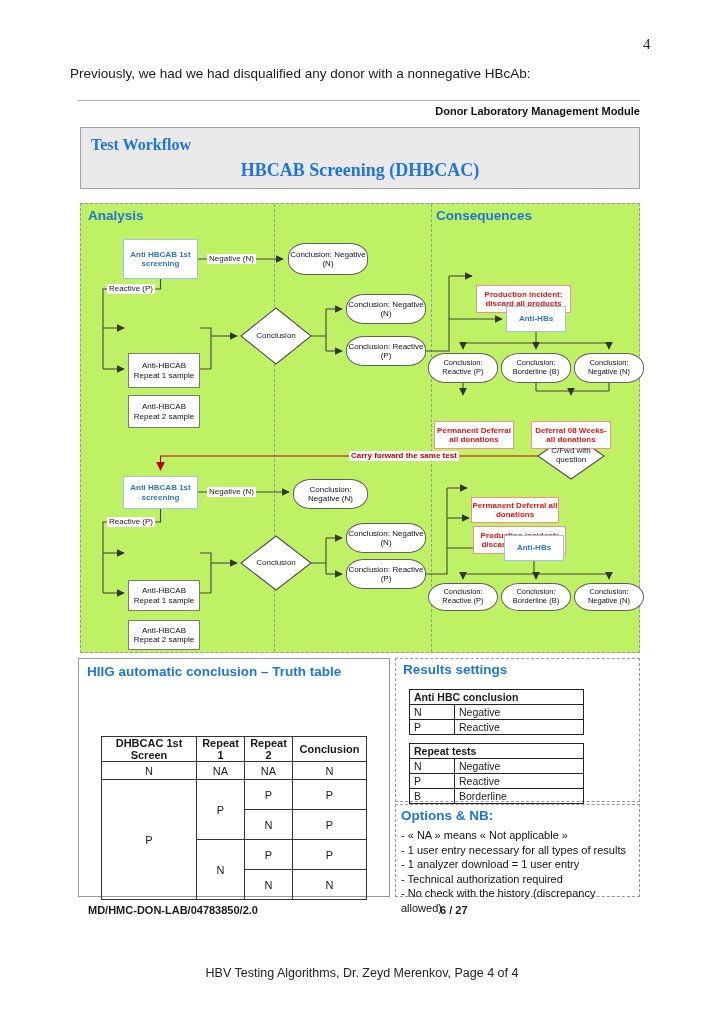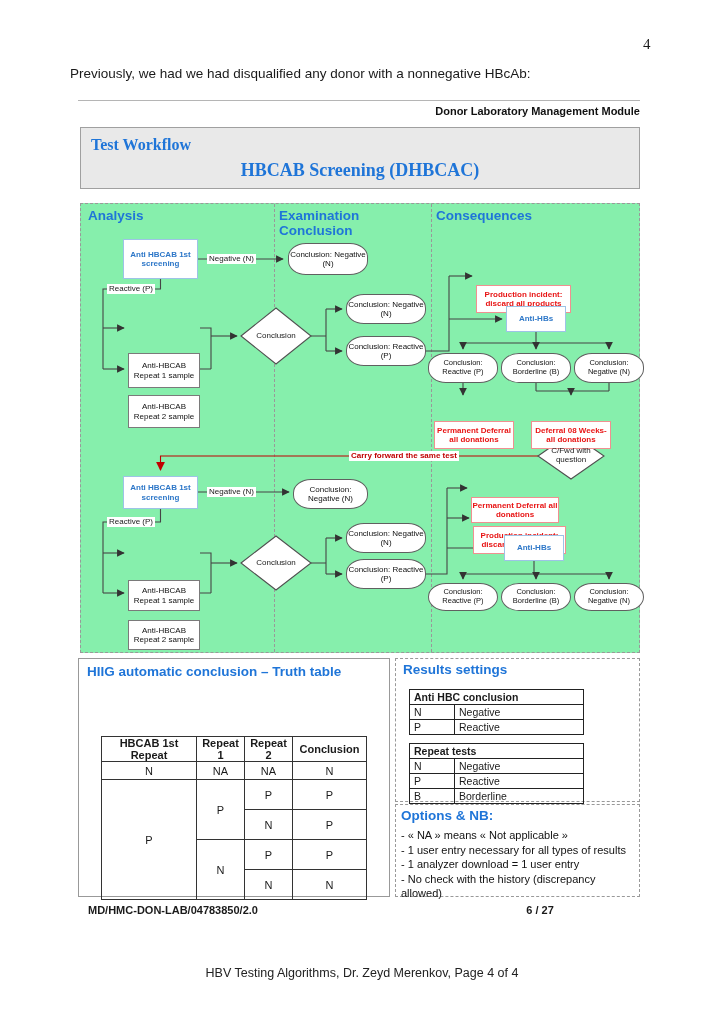--- a/index.html
+++ b/index.html
@@ -11,21 +11,21 @@
   .page{position:relative; width:724px; height:1024px; background:#fff;
         font-family:"Liberation Sans",sans-serif; color:#1a1a1a; overflow:hidden;}
   .abs{position:absolute;}
   .pagenum{left:643px; top:36px; font-size:15px; font-family:"Liberation Serif",serif;}
   .intro{left:70px; top:66px; font-size:13.5px;}
   .topline{left:78px; top:100px; width:562px; border-top:1px solid #b5b5b5;}
   .module-header{left:300px; top:105px; width:340px; text-align:right; font-size:11px; font-weight:bold; color:#111;}
   .title-box{left:80px; top:127px; width:560px; height:62px; background:var(--gray-bg); border:1px solid #a0a0a0;}
   .title-wf{left:10px; top:8px; font-family:"Liberation Serif",serif; font-weight:bold; font-size:16px; color:var(--accent);}
   .title-scr{left:0; top:32px; width:100%; text-align:center; font-family:"Liberation Serif",serif; font-weight:bold; font-size:18px; color:var(--accent);}
-  .flowchart{left:80px; top:203px; width:560px; height:450px; border:1px dashed #999; background:#86efac;}
+  .flowchart{left:80px; top:203px; width:560px; height:450px; border:1px dashed #999; background:#bef264;}
   .vdiv{top:0; bottom:0; border-left:1px dashed #999;}
   .colhead{font-size:13.5px; font-weight:bold; color:var(--accent); line-height:1.12; z-index:3;}
   .fc-svg{left:0; top:0; z-index:1;}
   .node{display:flex; align-items:center; justify-content:center; text-align:center;
         background:#fff; line-height:1.18; z-index:2; font-size:8px; color:#111;}
   .box{border:1px solid #7a7a7a;margin-top:42px;}
   .bluebox{border:1px solid var(--blue-border); color:var(--blue-text); font-weight:bold;}
   .redbox{border:1px solid var(--red-border); color:var(--red); font-weight:bold;margin-top:22px;}
   .ell{border:1px solid #606060; border-radius:18px/14px;}
   .edge-label{background:#fff; font-size:8px; z-index:3; padding:0 2px; line-height:10px;}
@@ -40,21 +40,21 @@
   .truth-table th,.truth-table td{border:1px solid #333; text-align:center; padding:0 3px;}
   .truth-table th{height:18px; font-weight:bold;}
   .truth-table td{height:18px;}
   .truth-table td.tall{height:30px;}
   .rs-table{left:13px; font-size:10.5px; width:175px;}
   .rs-table th,.rs-table td{border:1px solid #222; text-align:left; padding:1px 4px; height:15px; font-weight:normal;}
   .rs-table th{font-weight:bold;}
   .rs-table .c1{width:45px;}
   .opt-item{font-size:11px; line-height:14.6px; color:#111;}
   .footer-ref{left:88px; top:904px; font-size:11px; font-weight:bold;}
-  .footer-page{left:440px; top:904px; width:200px; text-align:center; font-size:11px; font-weight:bold;}
+  .footer-page{left:440px; top:904px; width:200px; text-align:left; font-size:11px; font-weight:bold;}
   .caption{left:0; top:966px; width:100%; text-align:center; font-size:12.5px; color:#222;}
 </style>
 </head>
 <body>
 
 <div class="page">
 
   <div class="abs pagenum">4</div>
   <div class="abs intro">Previously, we had we had disqualified any donor with a nonnegative HBcAb:</div>
   <div class="abs topline"></div>
@@ -119,21 +119,20 @@
       </g>
       <path d="M457,252 H79.5 V266" stroke="#c00000" stroke-width="1.1" fill="none" marker-end="url(#ahr)"></path>
       <g stroke="#505050" stroke-width="1.1" fill="#fff">
         <polygon points="160,132 195,104 230,132 195,160"></polygon>
         <polygon points="457,252 490,229 523,252 490,275"></polygon>
         <polygon points="160,359 195,332 230,359 195,386"></polygon>
       </g>
     </svg>
 
     <div class="abs colhead" style="left:7px; top:4px;">Analysis</div>
-    <div class="abs colhead" style="left:198px; top:4px; width:115px;">Examination Conclusion</div>
     <div class="abs colhead" style="left:355px; top:4px;">Consequences</div>
 
     <div class="abs node bluebox" style="left:42px; top:35px; width:75px; height:40px;">Anti HBCAB 1st screening</div>
     <div class="abs edge-label" style="left:126px; top:50px;">Negative (N)</div>
     <div class="abs node ell" style="left:207px; top:39px; width:80px; height:32px;">Conclusion: Negative (N)</div>
     <div class="abs edge-label" style="left:26px; top:80px;">Reactive (P)</div>
     <div class="abs node box" style="left:47px; top:107px; width:72px; height:35px;">Anti-HBCAB Repeat 1 sample</div>
     <div class="abs node box" style="left:47px; top:149px; width:72px; height:33px;">Anti-HBCAB Repeat 2 sample</div>
     <div class="abs dlabel" style="left:163px; top:127px; width:64px;">Conclusion</div>
     <div class="abs node ell" style="left:265px; top:90px; width:80px; height:30px;">Conclusion: Negative (N)</div>
@@ -163,21 +162,21 @@
     <div class="abs node ell" style="left:347px; top:379px; width:70px; height:28px; font-size:7.5px;">Conclusion: Reactive (P)</div>
     <div class="abs node ell" style="left:420px; top:379px; width:70px; height:28px; font-size:7.5px;">Conclusion: Borderline (B)</div>
     <div class="abs node ell" style="left:493px; top:379px; width:70px; height:28px; font-size:7.5px;">Conclusion: Negative (N)</div>
   </div>
 
   <div class="abs truth-box">
     <div class="abs sect-title" style="left:8px; top:5px;">HIIG automatic conclusion – Truth table</div>
     <table class="abs truth-table">
       <tbody>
           <tr>
-        <th style="width:95px">HBCAB 1st Repeat</th>
+        <th style="width:95px">DHBCAC 1st Screen</th>
         <th style="width:48px">Repeat 1</th>
         <th style="width:48px">Repeat 2</th>
         <th style="width:74px">Conclusion</th>
       </tr>
       <tr>
         <td>N</td>
         <td>NA</td>
         <td>NA</td>
         <td>N</td>
       </tr>
@@ -241,20 +240,21 @@
     </tbody>
       </table>
   </div>
 
   <div class="abs options-box">
     <div class="abs sect-title" style="left:5px; top:3px;">Options &amp; NB:</div>
     <div class="abs" style="left:5px; top:23px; width:237px;">
       <div class="opt-item">- « NA » means « Not applicable »</div>
       <div class="opt-item">- 1 user entry necessary for all types of results</div>
       <div class="opt-item">- 1 analyzer download = 1 user entry</div>
+      <div class="opt-item">- Technical authorization required</div>
       <div class="opt-item">- No check with the history (discrepancy allowed)</div>
     </div>
   </div>
 
   <div class="abs footer-ref">MD/HMC-DON-LAB/04783850/2.0</div>
   <div class="abs footer-page">6 / 27</div>
   <div class="abs caption">HBV Testing Algorithms, Dr. Zeyd Merenkov, Page 4 of 4</div>
 
 </div>
 

